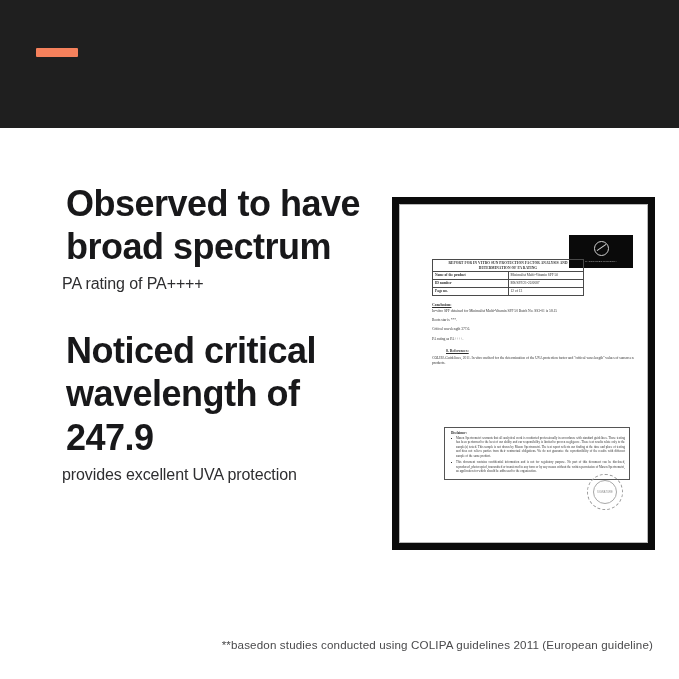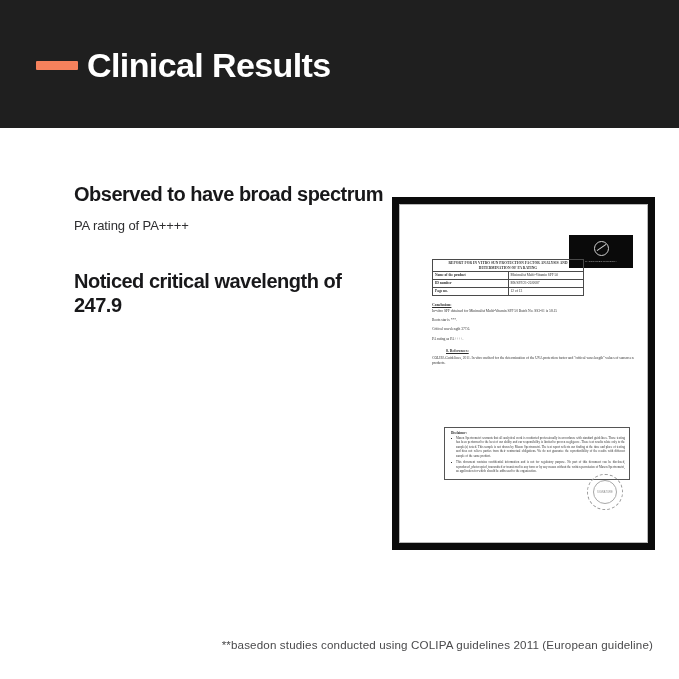--- a/index.html
+++ b/index.html
@@ -53,33 +53,33 @@
     position: absolute;
     left: 62px;
     top: 182px;
     width: 330px;
   }
   .claim-block {
     margin-bottom: 34px;
   }
   .claim-block:last-child { margin-bottom: 0; }
   .claim-heading {
-    font-size: 20px;
+    font-size: 36px;
     font-weight: bold;
     color: #18181a;
     line-height: 1.20;
     letter-spacing: -0.5px;
-    margin: 0 0 6px 12px;
+    margin: 0 0 6px 4px;
   }
   .claim-sub {
-    font-size: 13px;
+    font-size: 16px;
     color: #2e2e30;
     line-height: 1.3;
     letter-spacing: -0.1px;
-    margin: 12px;
+    margin: 0;
     font-weight: normal;
   }
 
   
   .cert-frame {
     position: absolute;
     left: 392px;
     top: 197px;
     width: 263px;
     height: 353px;
@@ -286,34 +286,34 @@
     letter-spacing: 0.15px;
     font-family: "Liberation Sans", sans-serif;
   }
 </style>
 </head>
 <body>
 
 <div class="header-band">
   <div class="header-inner">
     <span class="accent-dash"></span>
-    <span class="header-title">Clinical Results</span>
   </div>
 </div>
 
 <div class="claims">
 
   <div class="claim-block">
     <p class="claim-heading">Observed to have broad spectrum</p>
     <p class="claim-sub">PA rating of PA++++</p>
   </div>
 
 
   <div class="claim-block">
     <p class="claim-heading">Noticed critical wavelength of 247.9</p>
+    <p class="claim-sub">provides excellent UVA protection</p>
   </div>
 
 </div>
 
 <div class="cert-frame">
   <div class="cert-mat">
     <div class="cert-page">
 
       <div class="cert-logo">
         <span class="cert-logo-mark"></span>

